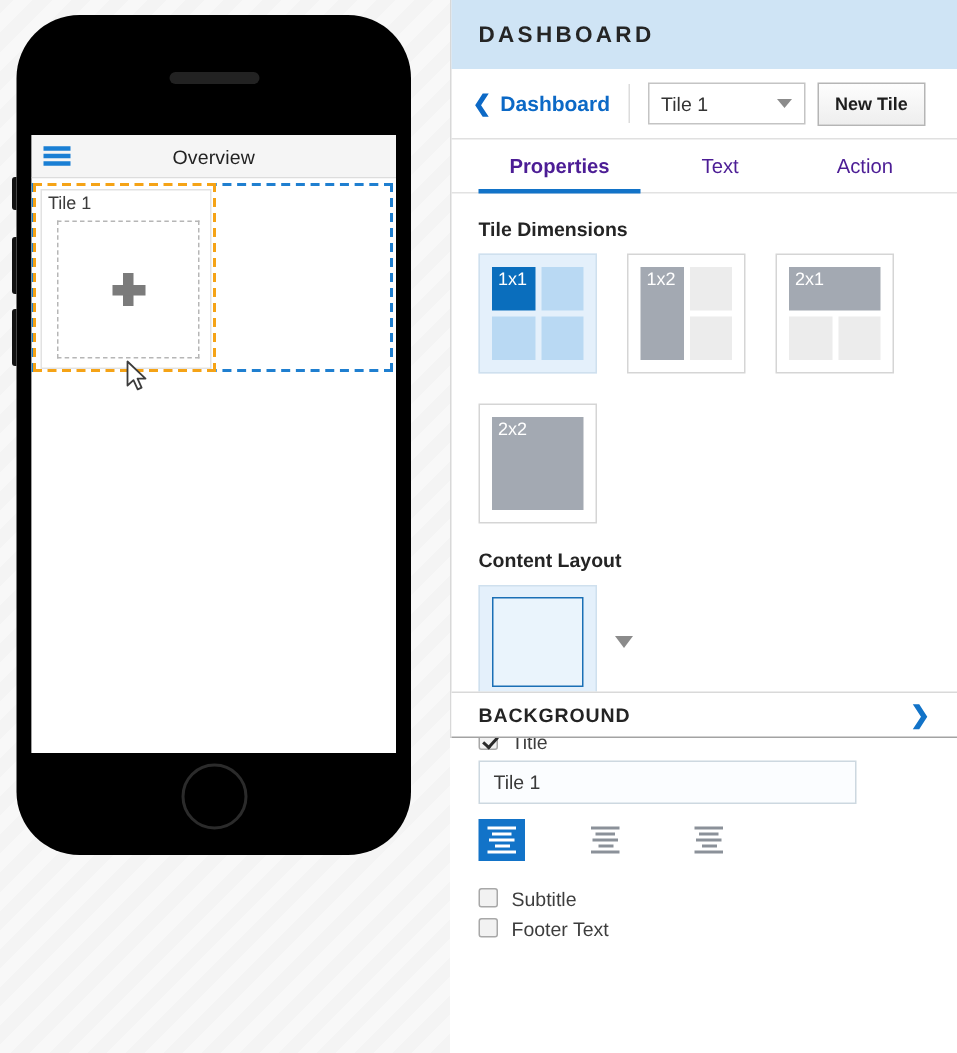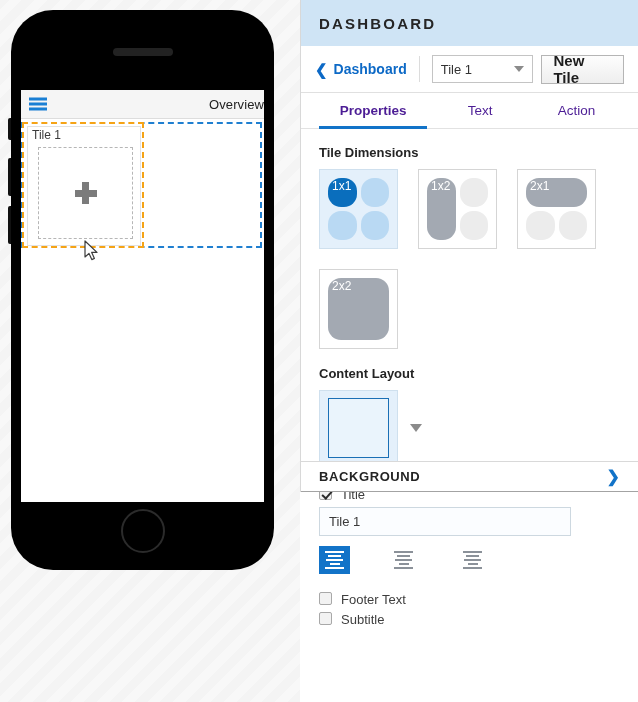--- a/index.html
+++ b/index.html
@@ -74,21 +74,21 @@
     display: flex; align-items: center;
   }
   .hamburger {
     position: absolute; left: 8px; top: 50%;
     transform: translateY(-50%);
     width: 18px; height: 13px;
     display: flex; flex-direction: column; justify-content: space-between;
   }
   .hamburger i { display: block; height: 3px; background: #1a7fd4; border-radius: 0; }
   .screen-title {
-    width: 100%; text-align: right;
+    width: 100%; text-align: center;
     font-size: 13px; color: #222222; font-weight: 400;
     letter-spacing: 0.1px;
   }
 
   .tile-area { position: relative; height: 383px; background: #ffffff; }
 
   
   .dropzone {
     position: absolute;
     left: 0px; top: 3px;
@@ -171,21 +171,21 @@
     position: absolute; right: 8px; top: 50%; transform: translateY(-50%);
     width: 0; height: 0;
     border-left: 5px solid transparent; border-right: 5px solid transparent;
     border-top: 6px solid #8b8b8b;
   }
   .new-tile-btn {
     margin-left: 8px;
     height: 29px; padding: 0 11px;
     background: linear-gradient(#fdfdfd, #eeeeee);
     border: 1px solid #b5b5b5;
-    font-size: 15px; font-weight: 700; color: #1d1d1d;
+    font-size: 12px; font-weight: 700; color: #1d1d1d;
     cursor: pointer; display: flex; align-items: center;
   }
 
   .tabs {
     display: flex; height: 36px; border-bottom: 1px solid #e2e2e2;
     padding: 0 18px;
   }
   .tab {
     font-size: 13.5px; color: #4c1d95; cursor: pointer;
     display: flex; align-items: center; justify-content: center;
@@ -207,21 +207,21 @@
 
   .dim-grid { display: flex; flex-wrap: wrap; gap: 20px; }
   .dim-card {
     width: 79px; height: 80px;
     border: 1px solid #d5d5d5; background: #ffffff;
     padding: 8px; cursor: pointer;
     display: grid; grid-template-columns: 1fr 1fr; grid-template-rows: 1fr 1fr;
     gap: 4px;
   }
   .dim-card.selected { background: #e4f0fb; border-color: #cfe0ee; }
-  .cell { border-radius: 13px; background: #ececec; }
+  .cell { border-radius: 0; background: #ececec; }
   .cell.blue-light { background: #b9d9f3; }
   .cell.blue-dark  { background: #0a6ebd; }
   .cell.gray       { background: #a3a9b2; }
   .cell-label {
     font-size: 12px; color: #ffffff; padding: 2px 0 0 4px;
     line-height: 1.1;
   }
   .span2col { grid-column: span 2; }
   .span2row { grid-row: span 2; }
   .spanall  { grid-column: span 2; grid-row: span 2; }
@@ -435,25 +435,25 @@
             <i class="al-w2"></i>
             <i class="al-w3"></i>
             <i class="al-w4"></i>
             <i class="al-w1"></i>
         </div>
       </div>
 
       <div style="margin-top:18px;">
         <div class="check-row">
           <div class="checkbox"></div>
-          <div class="check-label">Footer Text</div>
+          <div class="check-label">Subtitle</div>
         </div>
         <div class="check-row">
           <div class="checkbox"></div>
-          <div class="check-label">Subtitle</div>
+          <div class="check-label">Footer Text</div>
         </div>
       </div>
     </div>
 
     <div class="bg-section">
       <div class="bg-title">BACKGROUND</div>
       <div class="bg-chev">❯</div>
     </div>
   </div>
 </div>

